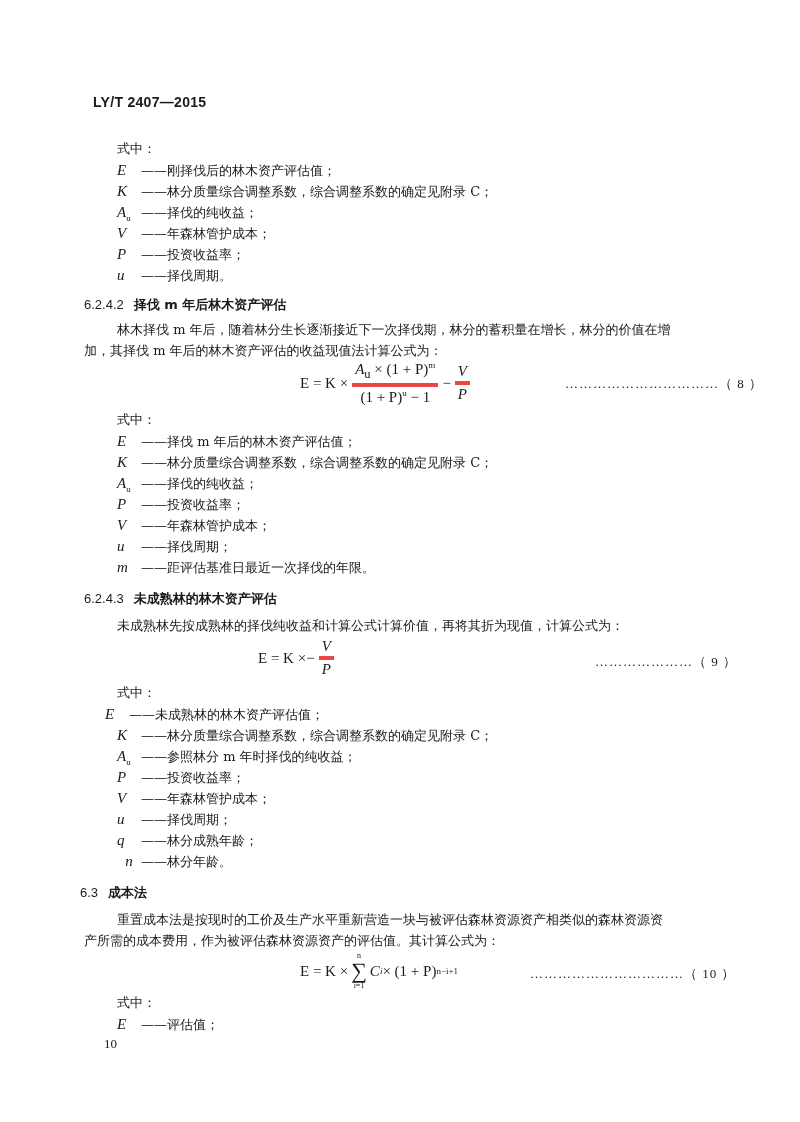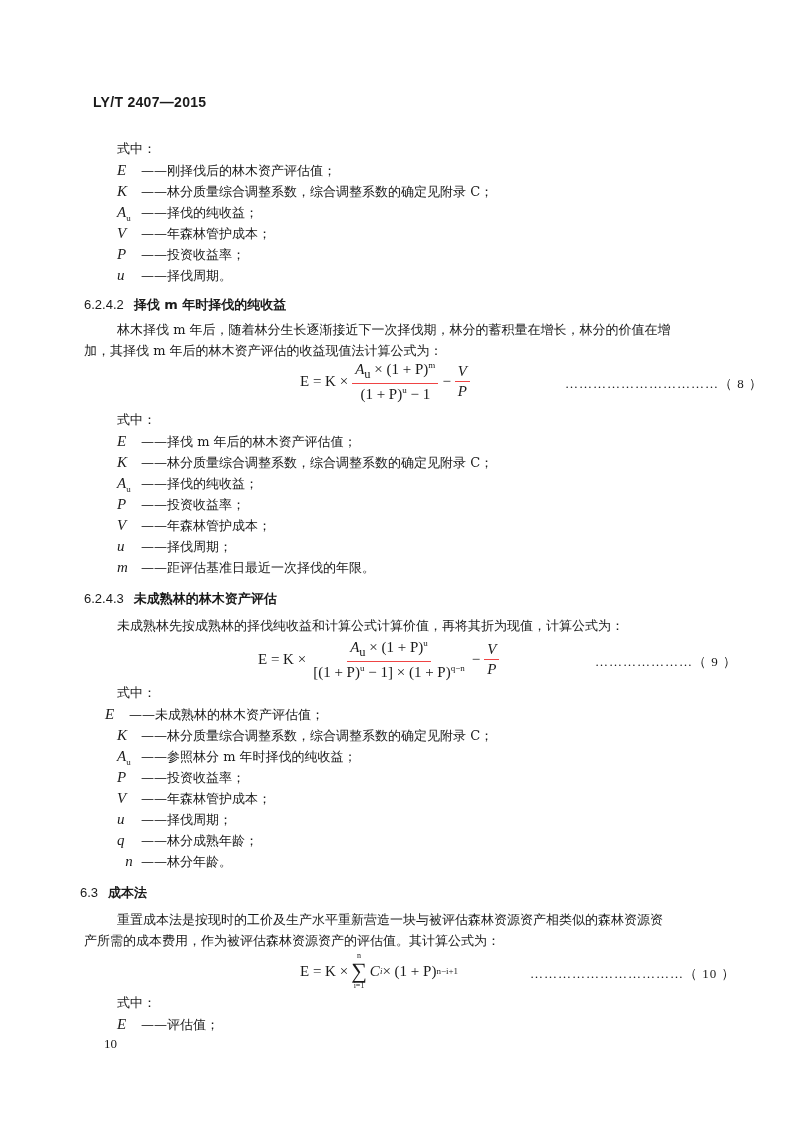--- a/index.html
+++ b/index.html
@@ -7,21 +7,21 @@
          font-family:"DejaVu Serif", serif; color:#1a1a1a; }
   .abs { position:absolute; white-space:nowrap; }
   .hdr { left:93px; top:94px; font-family:"Liberation Sans", sans-serif; font-weight:bold; font-size:14px; letter-spacing:0.3px; }
   .ln { font-size:13px; line-height:16px; }
   .sec { font-size:13px; font-weight:bold; font-family:"DejaVu Sans", sans-serif; }
   .sec .num { font-family:"Liberation Sans", sans-serif; font-weight:normal; margin-right:10px; }
   .sym { display:inline-block; width:24px; font-style:italic; font-family:"Liberation Serif", serif; font-size:15px; }
   .sym sub { font-size:9px; font-style:normal; }
   .formula { font-family:"Liberation Serif", serif; font-size:15px; display:flex; align-items:center; }
   .frac { display:inline-flex; flex-direction:column; align-items:center; margin:0 4px; }
-  .frac .num-part { padding:0 3px 1px 3px; border-bottom:1px solid #ef4444; }
+  .frac .num-part { padding:0 3px 1px 3px; border-bottom:4px solid #ef4444; }
   .frac .den-part { padding:1px 3px 0 3px; }
   sup { font-size:9px; }
   .eqno { font-family:"Liberation Serif", serif; font-size:13px; letter-spacing:1px; }
   .sum { display:inline-flex; flex-direction:column; align-items:center; margin:0 3px; line-height:1; }
   .sum .big { font-size:22px; }
   .sum .lim { font-size:8px; }
   .pg { left:104px; top:1036px; font-size:13px; font-family:"Liberation Serif", serif; }
 </style>
 </head>
 <body>
@@ -29,21 +29,21 @@
 <div class="abs hdr">LY/T 2407—2015</div>
 
 <div class="abs ln" style="left:117px;top:141px;">式中：</div>
 <div class="abs ln" style="left:117px;top:162px;"><span class="sym">E</span><span>——刚择伐后的林木资产评估值；</span></div>
 <div class="abs ln" style="left:117px;top:183px;"><span class="sym">K</span><span>——林分质量综合调整系数，综合调整系数的确定见附录 C；</span></div>
 <div class="abs ln" style="left:117px;top:204px;"><span class="sym"><span>A</span><sub>u</sub></span><span>——择伐的纯收益；</span></div>
 <div class="abs ln" style="left:117px;top:225px;"><span class="sym">V</span><span>——年森林管护成本；</span></div>
 <div class="abs ln" style="left:117px;top:246px;"><span class="sym">P</span><span>——投资收益率；</span></div>
 <div class="abs ln" style="left:117px;top:267px;"><span class="sym">u</span><span>——择伐周期。</span></div>
 
-<div class="abs sec" style="left:84px;top:296px;"><span class="num">6.2.4.2</span><span>择伐 m 年时择伐的纯收益</span></div>
+<div class="abs sec" style="left:84px;top:296px;"><span class="num">6.2.4.2</span><span>择伐 m 年后林木资产评估</span></div>
 <div class="abs ln" style="left:117px;top:322px;">林木择伐 m 年后，随着林分生长逐渐接近下一次择伐期，林分的蓄积量在增长，林分的价值在增</div>
 <div class="abs ln" style="left:84px;top:343px;">加，其择伐 m 年后的林木资产评估的收益现值法计算公式为：</div>
 <div class="abs formula" style="left:300px;top:360px;">
   <span>E = K ×</span>
   <span class="frac">
     <span class="num-part"><i>A</i><sub>u</sub><span> × (1 + P)</span><sup>m</sup></span>
     <span class="den-part"><span>(1 + P)</span><sup>u</sup><span> − 1</span></span>
   </span>
   <span>−</span>
   <span class="frac">
@@ -59,24 +59,20 @@
 <div class="abs ln" style="left:117px;top:475px;"><span class="sym"><span>A</span><sub>u</sub></span><span>——择伐的纯收益；</span></div>
 <div class="abs ln" style="left:117px;top:496px;"><span class="sym">P</span><span>——投资收益率；</span></div>
 <div class="abs ln" style="left:117px;top:517px;"><span class="sym">V</span><span>——年森林管护成本；</span></div>
 <div class="abs ln" style="left:117px;top:538px;"><span class="sym">u</span><span>——择伐周期；</span></div>
 <div class="abs ln" style="left:117px;top:559px;"><span class="sym">m</span><span>——距评估基准日最近一次择伐的年限。</span></div>
 
 <div class="abs sec" style="left:84px;top:590px;"><span class="num">6.2.4.3</span><span>未成熟林的林木资产评估</span></div>
 <div class="abs ln" style="left:117px;top:618px;">未成熟林先按成熟林的择伐纯收益和计算公式计算价值，再将其折为现值，计算公式为：</div>
 <div class="abs formula" style="left:258px;top:638px;">
   <span>E = K ×</span>
-  <span class="frac">
-    <span class="num-part"><i>A</i><sub>u</sub><span> × (1 + P)</span><sup>u</sup></span>
-    <span class="den-part"><span>[(1 + P)</span><sup>u</sup><span> − 1] × (1 + P)</span><sup>q−n</sup></span>
-  </span>
   <span>−</span>
   <span class="frac">
       <i class="num-part">V</i>
       <i class="den-part">P</i>
     </span>
 </div>
 <div class="abs eqno" style="left:595px;top:653px;">…………………（ 9 ）</div>
 
 <div class="abs ln" style="left:117px;top:685px;">式中：</div>
 <div class="abs ln" style="left:105px;top:706px;"><span class="sym">E</span><span>——未成熟林的林木资产评估值；</span></div>

